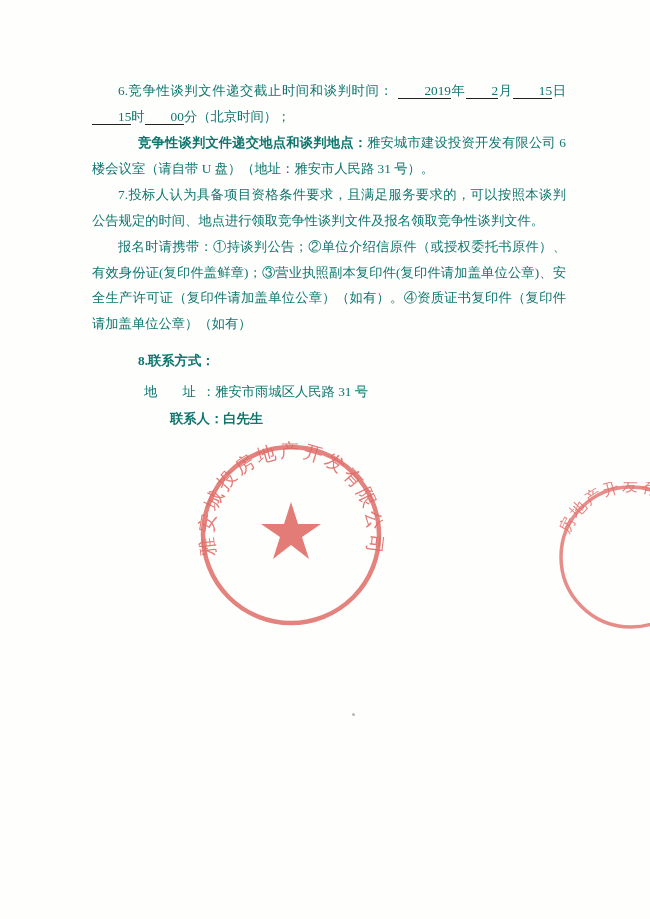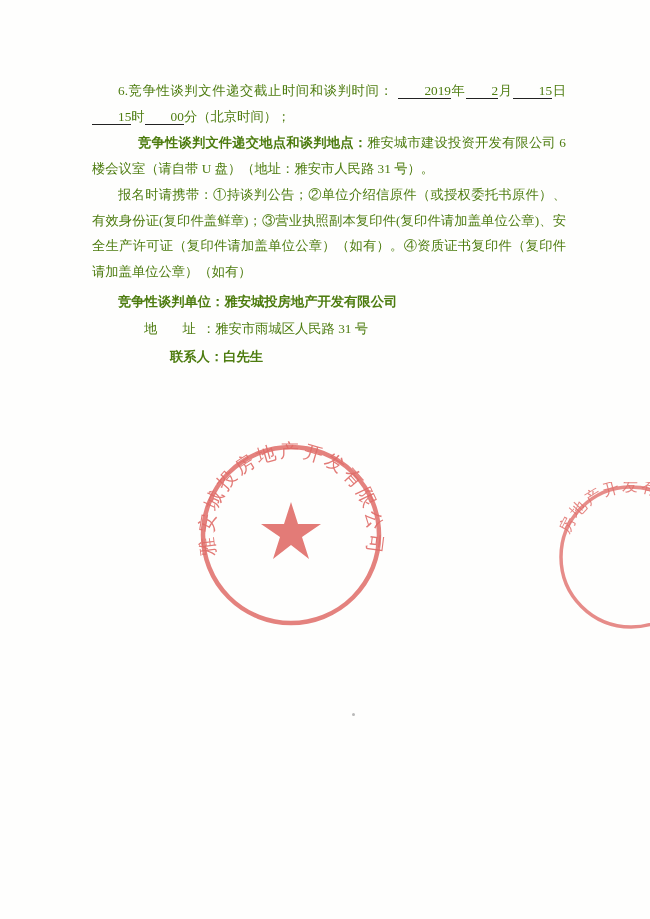--- a/index.html
+++ b/index.html
@@ -23,21 +23,21 @@
     background: #fefefd;
     pointer-events: none;
   }
   .doc-body {
     position: absolute;
     left: 92px;
     top: 78px;
     width: 474px;
     font-size: 13.3px;
     line-height: 1.92;
-    color: #4d7c0f;
+    color: #0f766e;
     text-align: justify;
   }
   .para {
     margin: 0 0 1px 0;
   }
   .indent2 {
     text-indent: 26px;
   }
   .b {
     font-weight: bold;
@@ -114,29 +114,32 @@
   <div class="doc-body">
 
     <p class="para indent2">
       <span>6.</span><span>竞争性谈判文件递交截止时间和谈判时间：</span><span class="gap-sm"></span><span class="blank w-year">2019</span><span>年</span><span class="blank w-month">2</span><span>月</span><span class="blank w-day">15</span><span>日</span><span class="blank w-hour">15</span><span>时</span><span class="blank w-min">00</span><span>分</span><span>（北京时间）；</span>
     </p>
 
     <p class="para indent2">
       <span class="b">竞争性谈判文件递交地点和谈判地点：</span><span>雅安城市建设投资开发有限公司 6 楼会议室（请自带 U 盘）（地址：雅安市人民路 31 号）。</span>
     </p>
 
+    <p class="para indent2">
+      <span>7.</span><span>投标人认为具备项目资格条件要求，且满足服务要求的，可以按照本谈判公告规定的时间、地点进行领取竞争性谈判文件及报名领取竞争性谈判文件。</span>
+    </p>
 
     <p class="para indent2">报名时请携带：①持谈判公告；②单位介绍信原件（或授权委托书原件）、有效身份证(复印件盖鲜章)；③营业执照副本复印件(复印件请加盖单位公章)、安全生产许可证（复印件请加盖单位公章）（如有）。④资质证书复印件（复印件请加盖单位公章）（如有）</p>
 
 
+    <p class="para indent2 b" style="margin-top:12px;">
+      <span>8.</span><span>联系方式：</span>
+    </p>
 
     <div class="contact-block">
-      <p class="contact-line indent2 b">
-        <span>竞争性谈判单位：</span><span>雅安城投房地产开发有限公司</span>
-      </p>
       <p class="contact-line indent2">
         <span class="lbl-spaced">地　址</span><span>：</span><span>雅安市雨城区人民路 31 号</span>
       </p>
       <p class="contact-line indent2" style="margin-left:26px;font-weight:bold;">
         <span class="lbl-plain">联系人</span><span>：</span><span>白先生</span>
       </p>
     </div>
   </div>
 
   <div class="seal seal-main">

